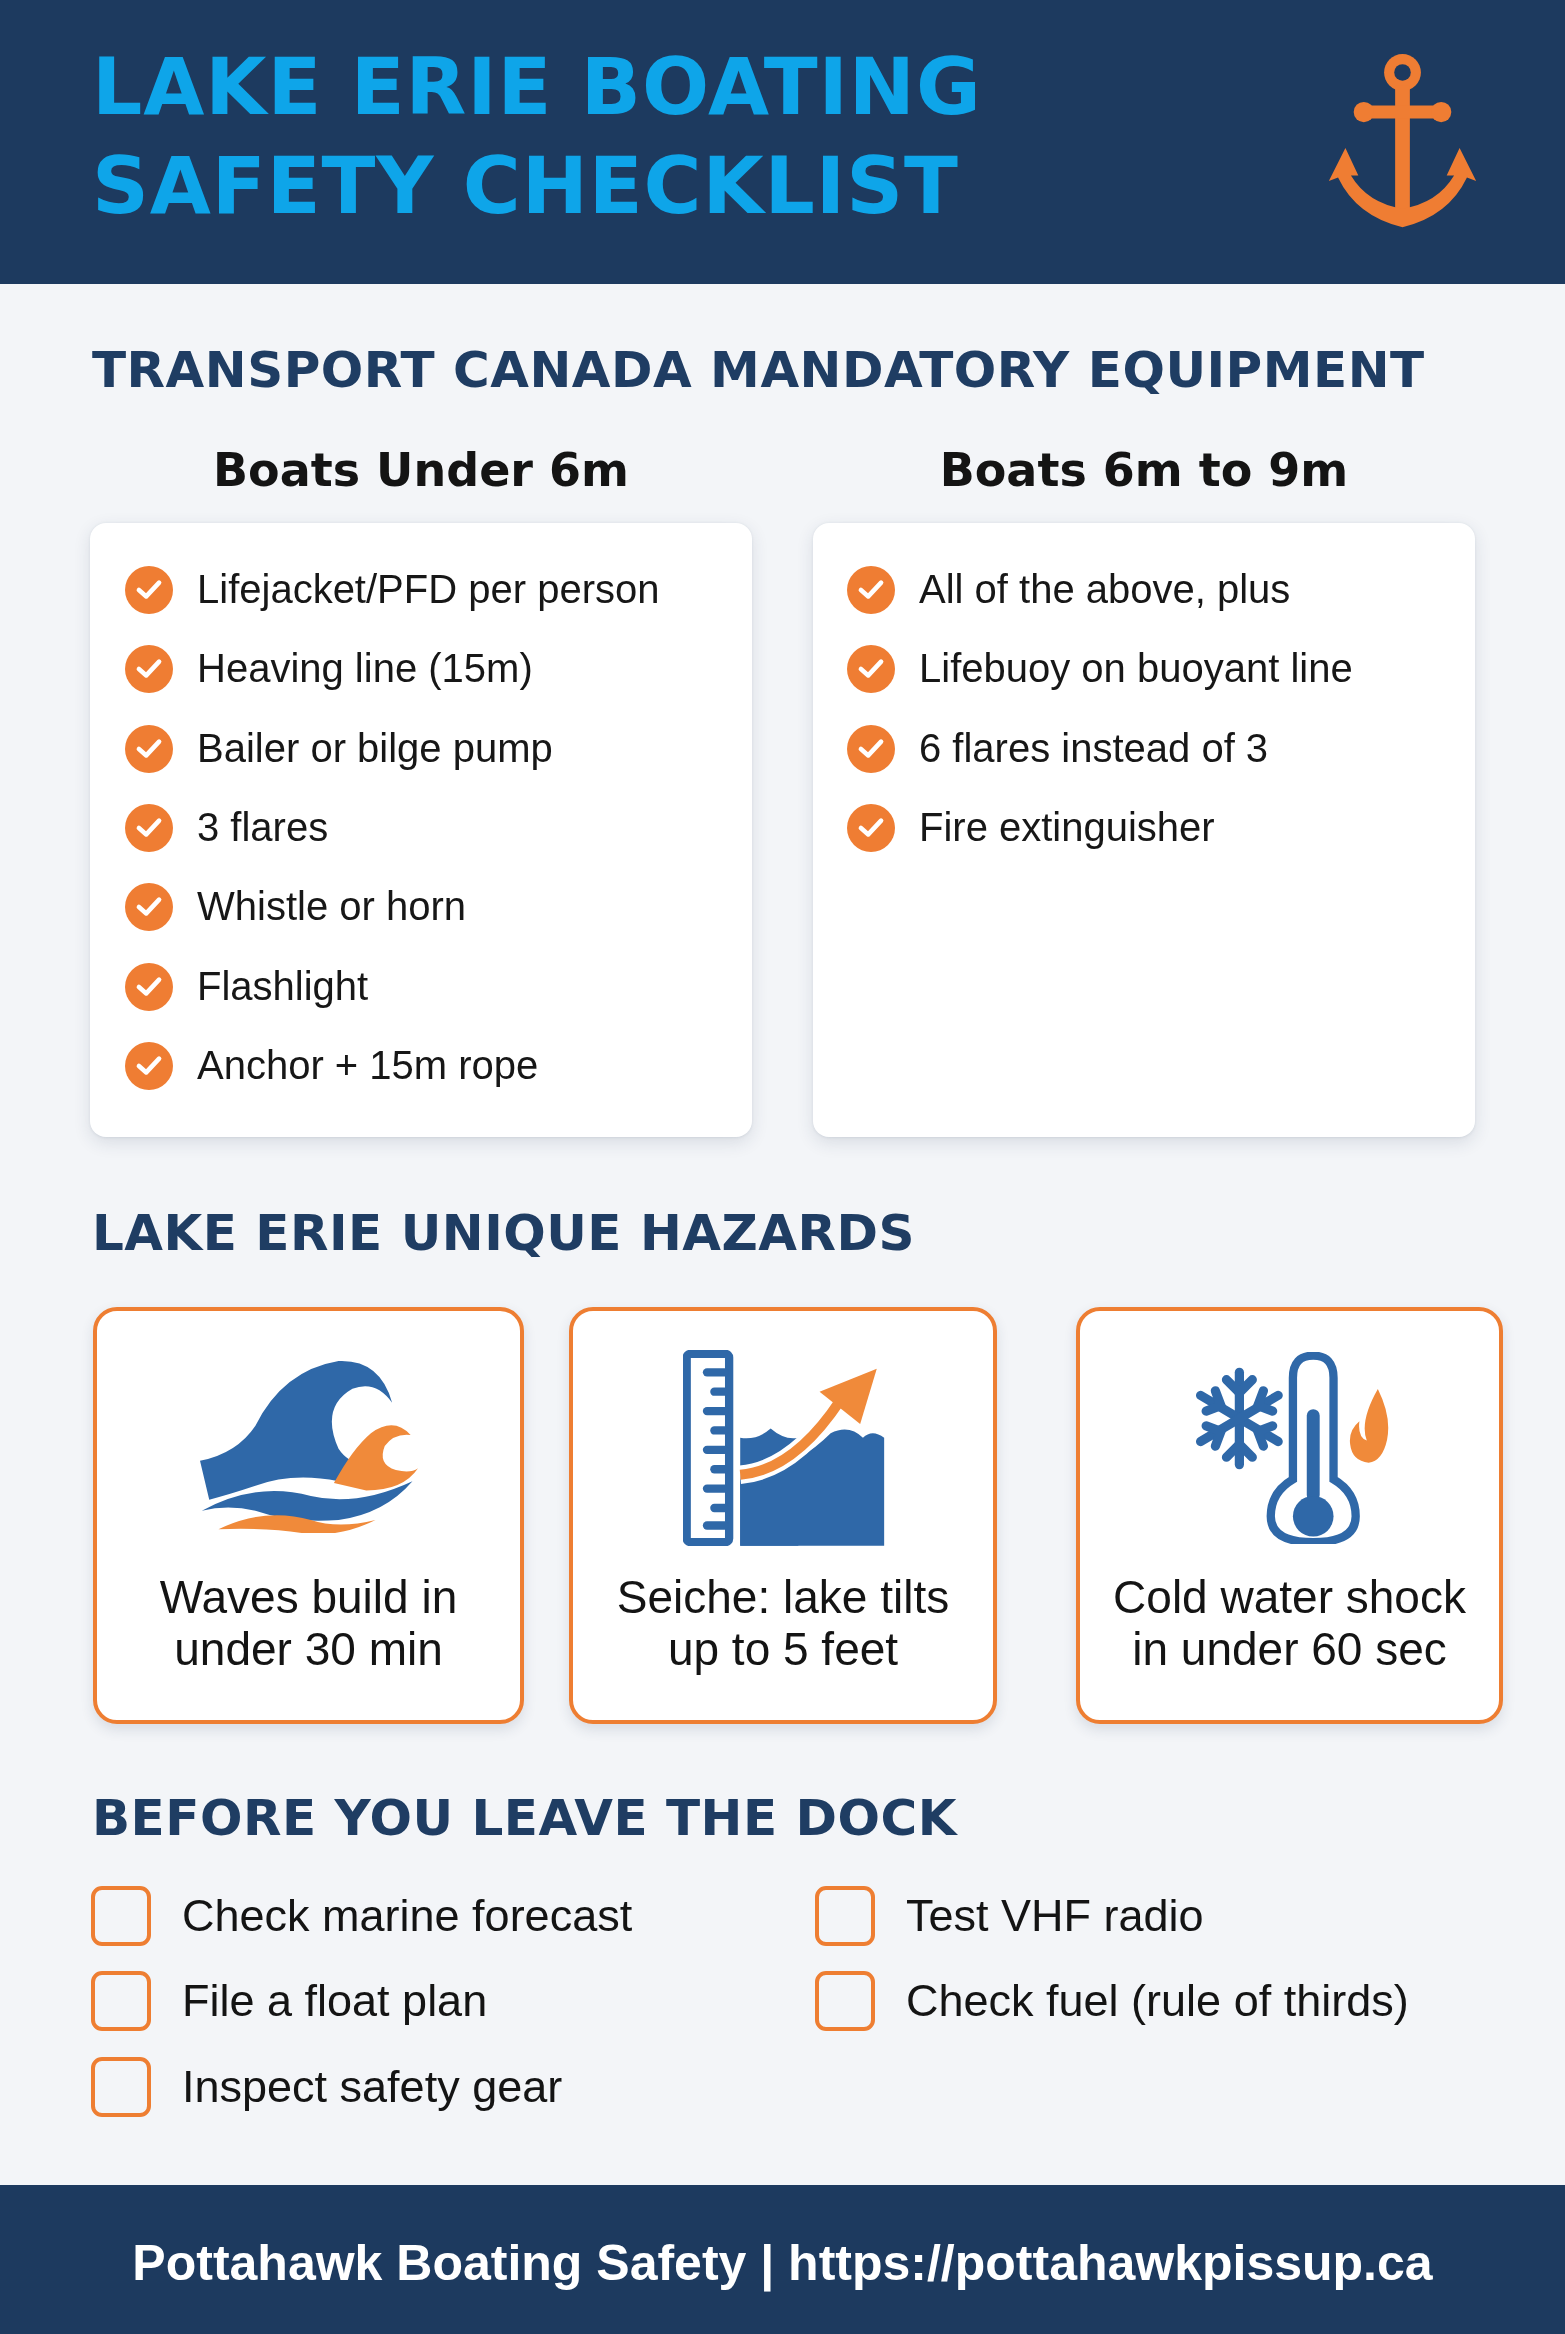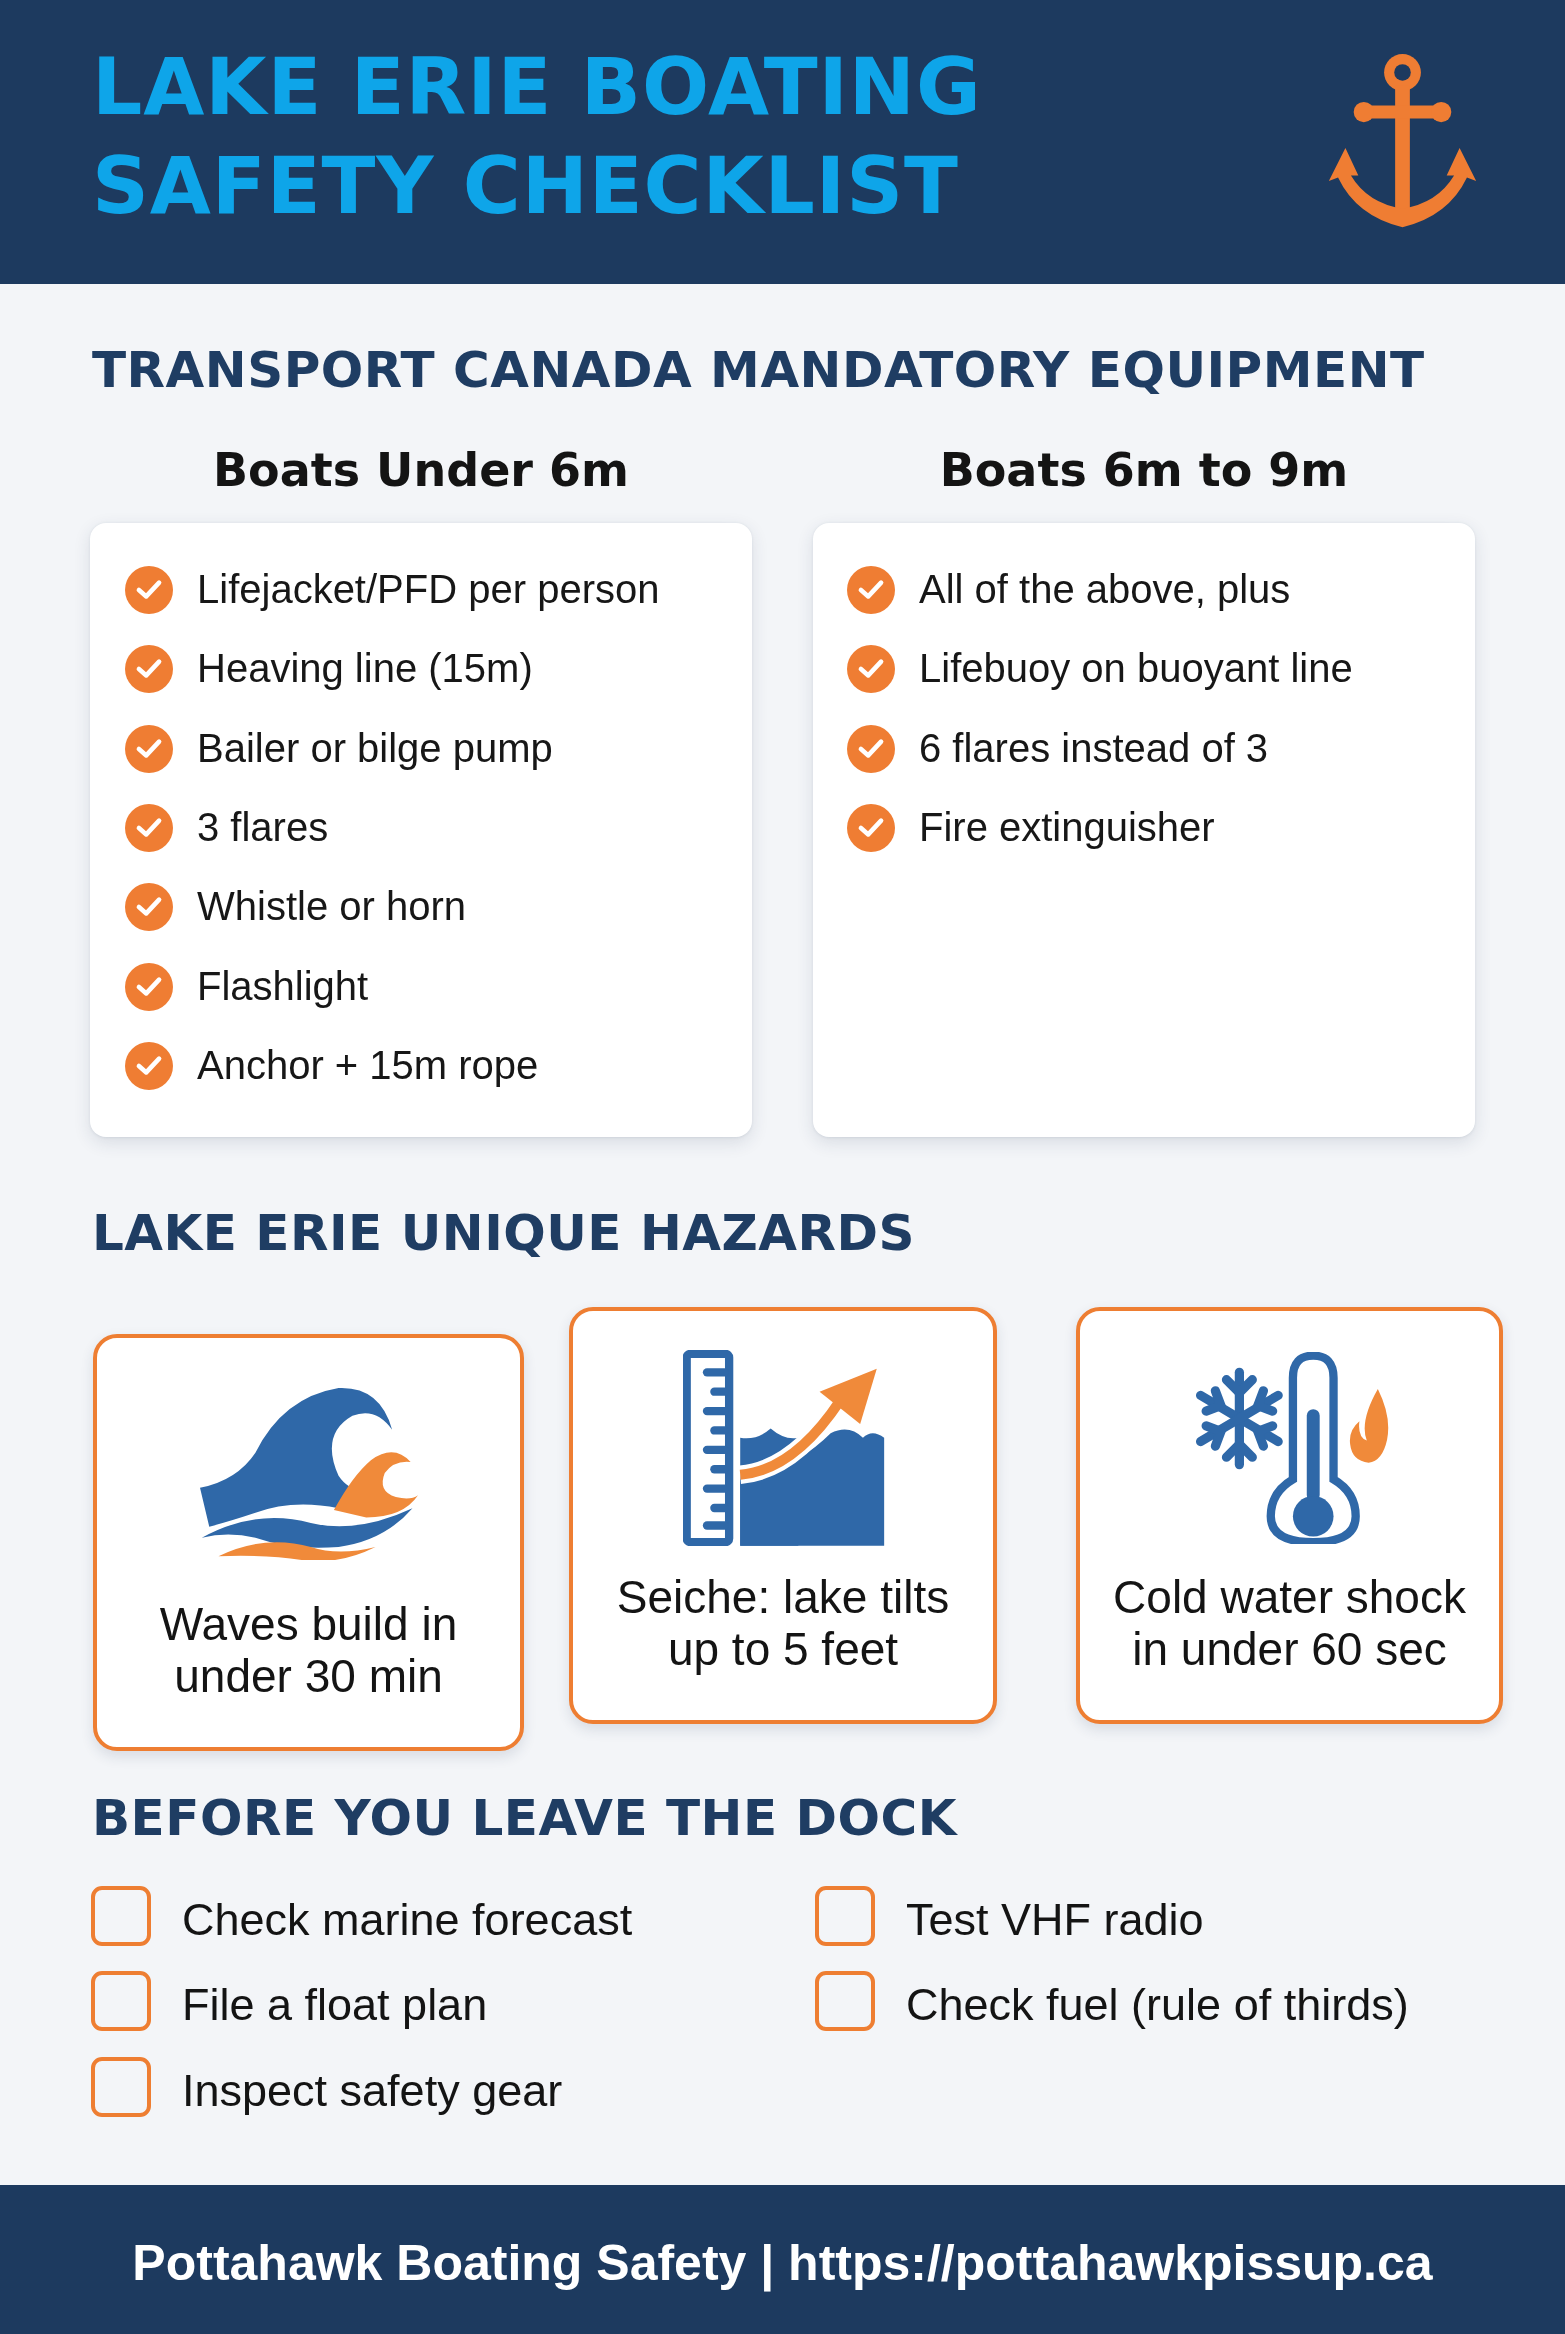--- a/index.html
+++ b/index.html
@@ -46,21 +46,21 @@
     position: absolute; top: 1307px; height: 417px; background: #ffffff;
     border: 4.6px solid #ee7e32; border-radius: 24px; box-sizing: border-box;
     box-shadow: 0 5.5px 13px rgba(30,50,80,0.12);
   }
   .hazard-icon { position: absolute; }
   .hazard-text {
     position: absolute; left: 0; right: 0; top: 260px; text-align: center;
     font-size: 46px; line-height: 52px; color: #141414;
     font-family: "Liberation Sans", sans-serif;
   }
-  .todo { position: absolute; height: 61px; display: flex; align-items: flex-end; }
+  .todo { position: absolute; height: 61px; display: flex; align-items: center; }
   .todo-box {
     width: 52px; height: 52px; border: 4.6px solid #ee7e32; border-radius: 11px;
     flex: none; background: transparent;
   }
   .todo-text {
     margin-left: 31px; font-size: 45px; color: #141414; white-space: nowrap;
     font-family: "Liberation Sans", sans-serif;
   }
   .footer {
     position: absolute; left: 0; top: 2185px; width: 1565px; height: 150px;
@@ -184,21 +184,21 @@
         <svg width="28" height="22" viewBox="0 0 30 24">
           <path d="M4 12 L12 19 L26 4" fill="none" stroke="#fff" stroke-width="5" stroke-linecap="round" stroke-linejoin="round"></path>
         </svg>
       </span>
     <span class="check-text">Fire extinguisher</span>
   </div>
 </div>
 
 <div class="section-heading" style="top:1208px;">LAKE ERIE UNIQUE HAZARDS</div>
 
-<div class="hazard-card" style="left:93px; width:431px;margin-top:27px;">
+<div class="hazard-card" style="left:93px; width:431px;">
   <svg class="hazard-icon" style="left:103px; top:50px;" width="218" height="172" viewBox="0 0 236 186">
     <path d="M0 108 Q40 100 60 70 Q90 10 150 0 Q195 -2 208 45 Q190 20 165 30 Q130 50 150 95 Q160 110 175 110 L150 130 Q100 120 60 135 Q30 145 10 150 Z" fill="#2f68a8"></path>
     <path d="M145 132 Q165 95 185 78 Q210 60 228 80 Q210 78 200 92 Q192 112 212 118 Q228 122 236 116 Q220 140 180 140 Z" fill="#f08a3a"></path>
     <path d="M2 162 Q60 130 120 146 Q170 158 230 130 Q200 165 150 172 Q100 176 60 162 Q30 155 2 162 Z" fill="#2f68a8"></path>
     <path d="M20 182 Q70 158 120 172 Q150 182 190 172 Q150 192 110 186 Q70 180 20 182 Z" fill="#f08a3a"></path>
   </svg>
   <div class="hazard-text">
     <div>Waves build in</div>
     <div>under 30 min</div>
   </div>

